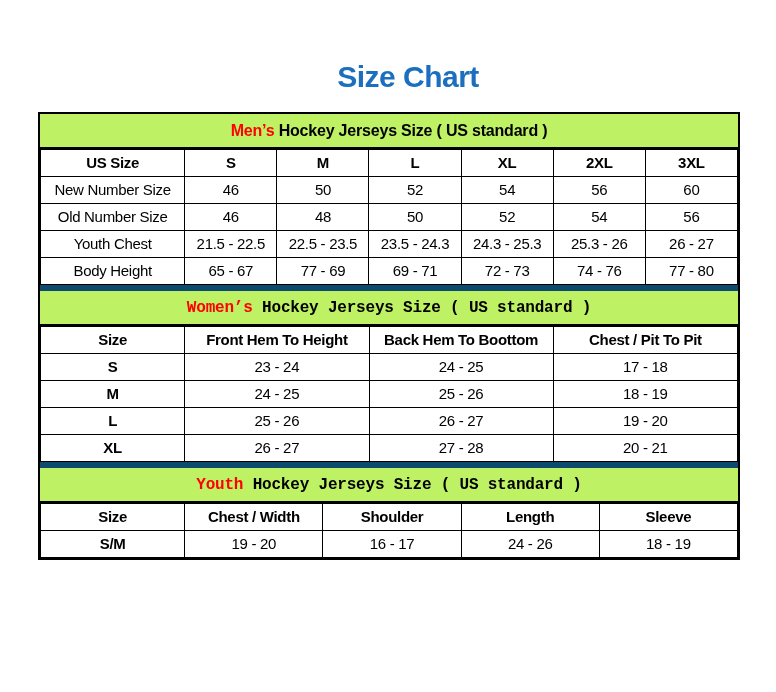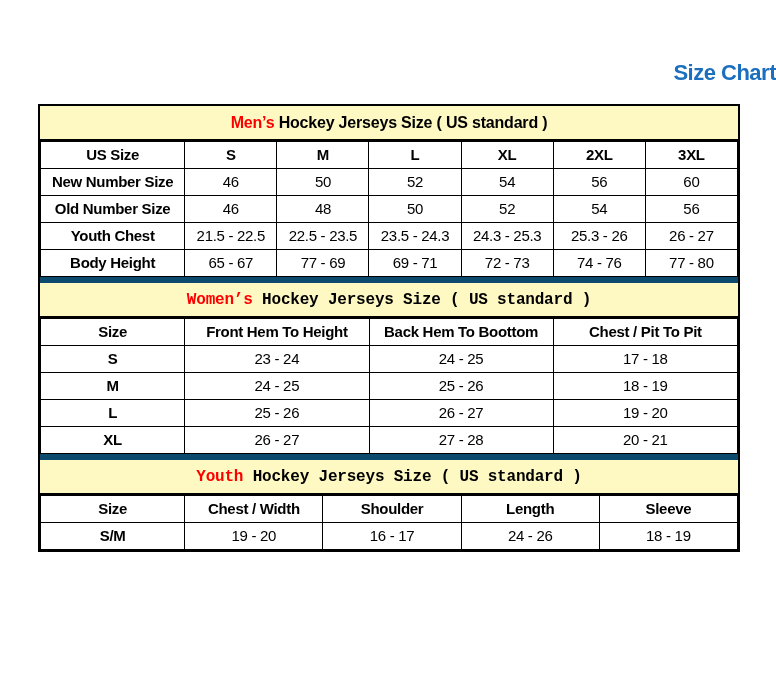--- a/index.html
+++ b/index.html
@@ -9,35 +9,35 @@
     font-family: "Liberation Sans", sans-serif;
     color: #000000;
   }
   body {
     width: 776px;
     height: 692px;
     overflow: hidden;
   }
   .page-title {
     margin: 60px 0 18px 0;
-    text-align: right;
-    font-size: 22px;
+    text-align: center;
+    font-size: 30px;
     font-weight: bold;
     color: #1b6fbe;
     letter-spacing: -0.5px;
     padding-left: 40px;
   }
   .chart-wrap {
     width: 698px;
     margin-left: 38px;
     border: 2px solid #000000;
   }
   .chart-section { width: 100%; }
   .band {
-    background: #fef9c3;
+    background: #bef264;
     text-align: center;
     font-size: 16px;
     font-weight: bold;
     padding: 8px 0 7px 0;
     border-bottom: 2px solid #000000;
     letter-spacing: -0.2px;
   }
   .chart-section + .chart-section .band {
     border-top: 6px solid #0c4a6e;
     font-family: Liberation Mono, monospace;
@@ -53,21 +53,21 @@
     text-align: center;
     vertical-align: middle;
     font-size: 15px;
     padding: 4px 2px 5px 2px;
     letter-spacing: -0.3px;
     overflow: hidden;
     white-space: nowrap;
   }
   thead th { font-weight: bold; }
   col.label-col { width: 20.7%; }
-  tbody th { font-weight: bold; }
+  tbody th { font-weight: normal; }
   table.bold-row-labels tbody th { font-weight: bold; }
   .squiggle {
     text-decoration-style: wavy;
     text-decoration-color: #c00000;
     text-decoration-thickness: 1px;
     text-underline-offset: 4px;
   }
 </style>
 </head>
 <body>

